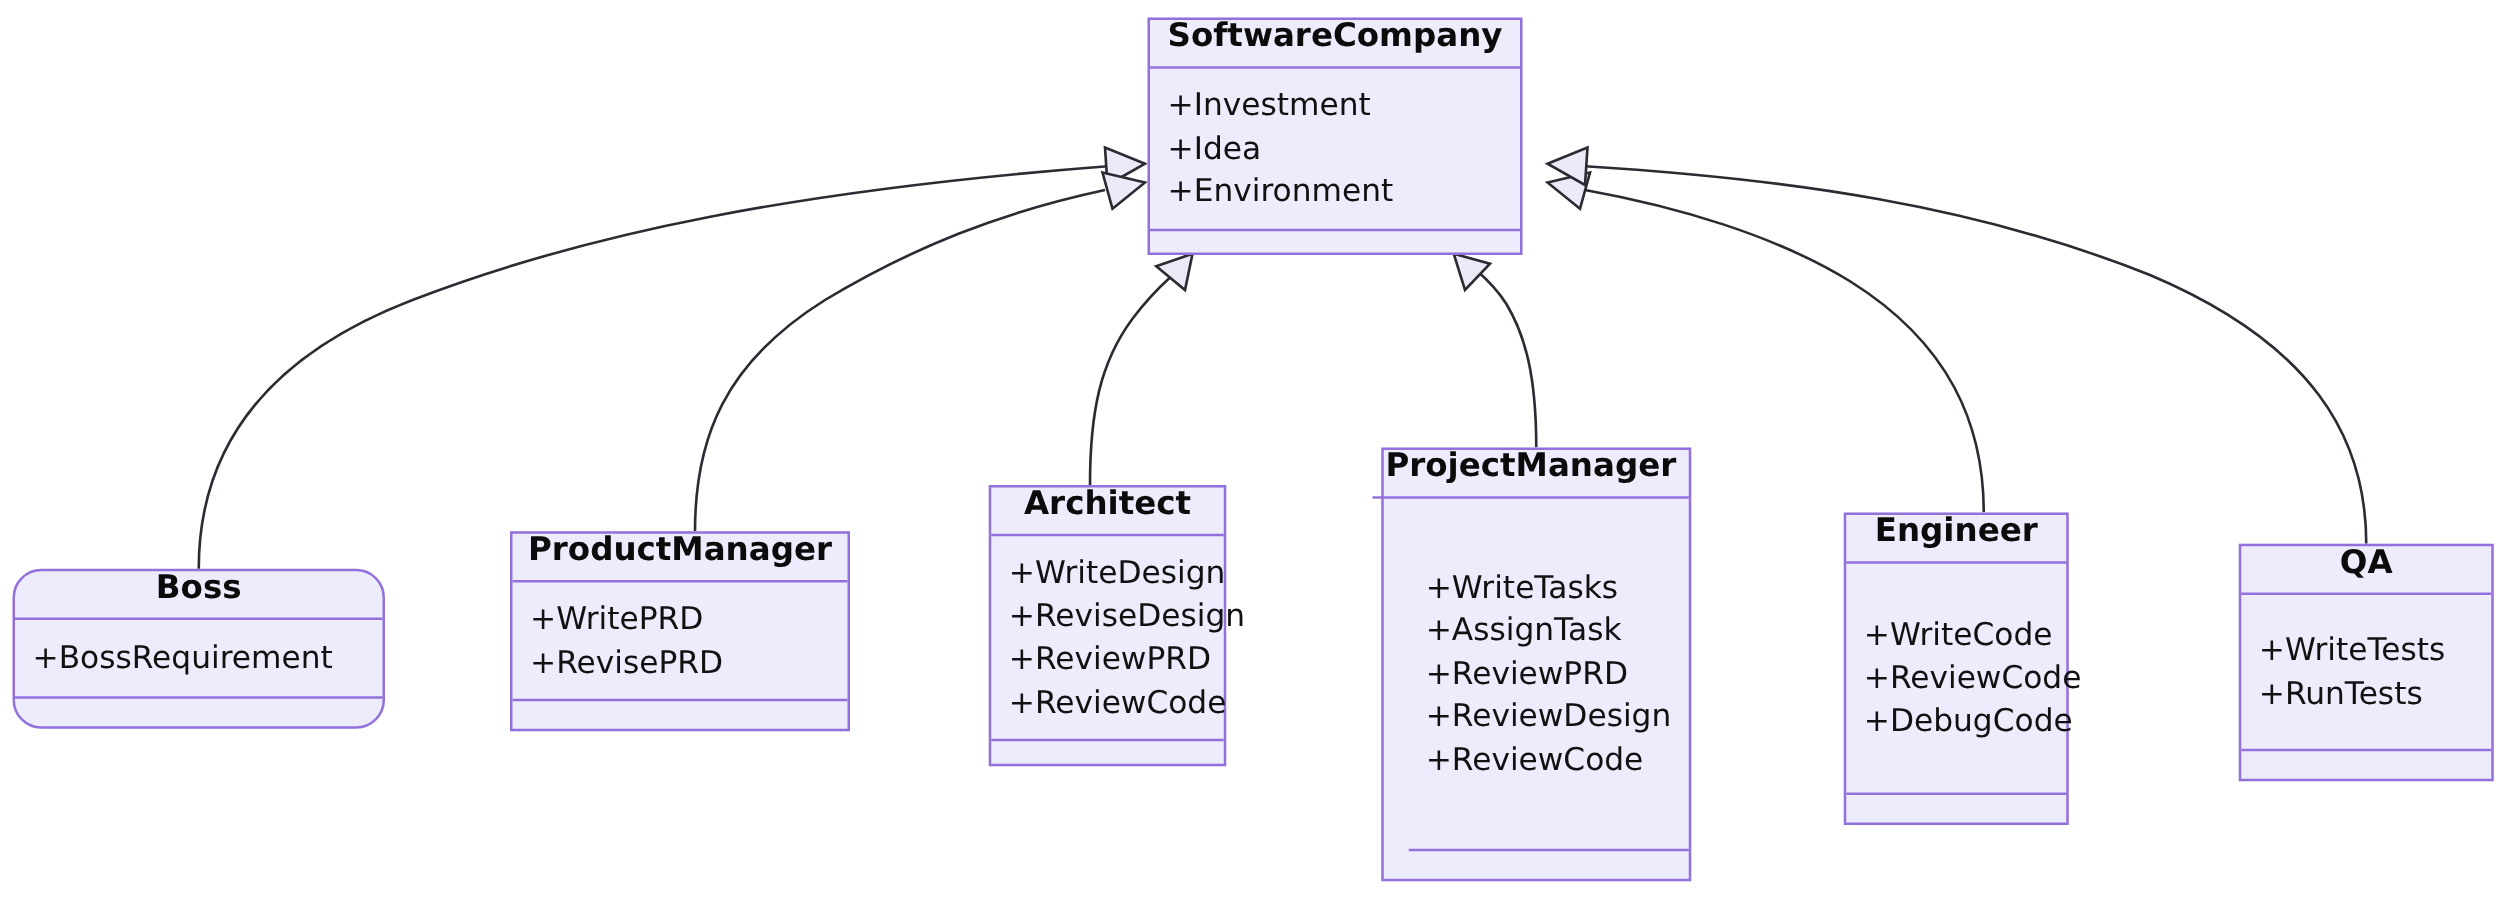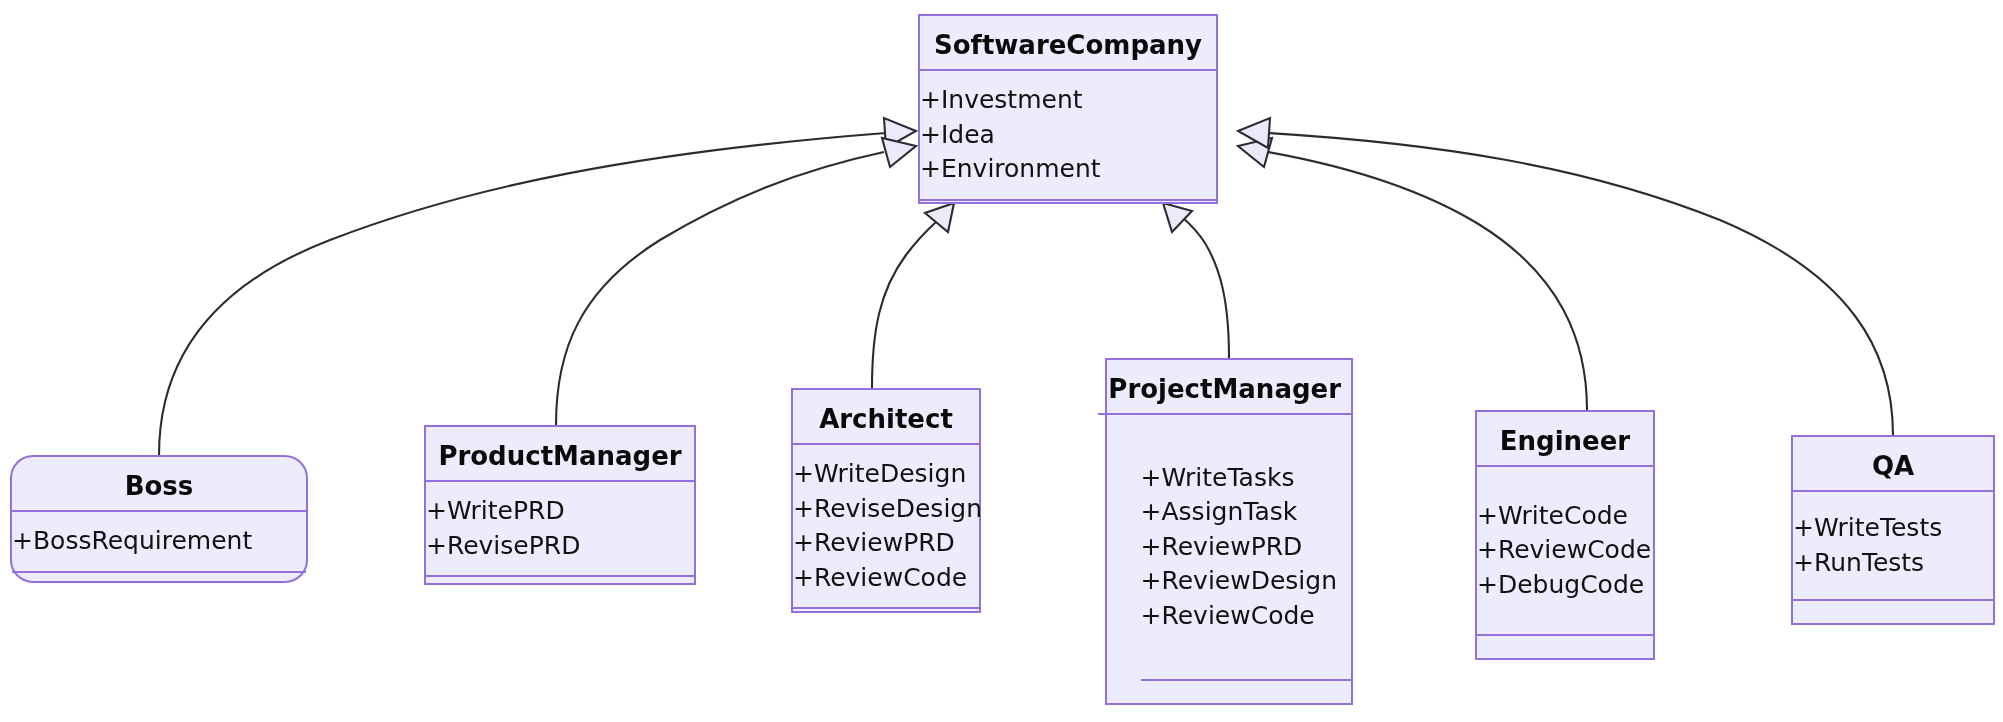--- a/index.html
+++ b/index.html
@@ -35,27 +35,27 @@
     display: flex;
     flex-direction: column;
     z-index: 5;
   }
   .class-title {
     text-align: center;
     font-weight: bold;
     color: #0b0b0b;
     font-size: 26px;
     line-height: 1.0;
-    padding: 16px 10px 11px 10px;
+    padding: 0 10px 11px 10px;
     border-bottom: 2px solid #9370db;
     white-space: nowrap;
   }
   .class-members {
     flex: 1 1 auto;
-    padding: 12px 14px 12px 0;
+    padding: 12px 14px 12px 14px;
     border-bottom: 2px solid #9370db;
     display: flex;
     flex-direction: column;
     justify-content: center;
   }
   .member-row {
     font-size: 25px;
     line-height: 1.38;
     color: #111111;
     white-space: nowrap;
@@ -114,21 +114,21 @@
   </div>
 
   <div class="uml-class" id="cls-boss" style="left:10px; top:455px; width:298px; height:128px;border-radius:23px;">
     <div class="class-title">Boss</div>
     <div class="class-members">
       <div class="member-row">+BossRequirement</div>
     </div>
     <div class="class-methods"></div>
   </div>
 
-  <div class="uml-class" id="cls-product-manager" style="left:408px; top:425px; width:272px; height:160px;margin-left:16px;">
+  <div class="uml-class" id="cls-product-manager" style="left:408px; top:425px; width:272px; height:160px;">
     <div class="class-title">ProductManager</div>
     <div class="class-members">
       <div class="member-row">+WritePRD</div>
       <div class="member-row">+RevisePRD</div>
     </div>
     <div class="class-methods"></div>
   </div>
 
   <div class="uml-class" id="cls-architect" style="left:778px; top:388px; width:190px; height:225px;margin-left:13px;">
     <div class="class-title">Architect</div>

